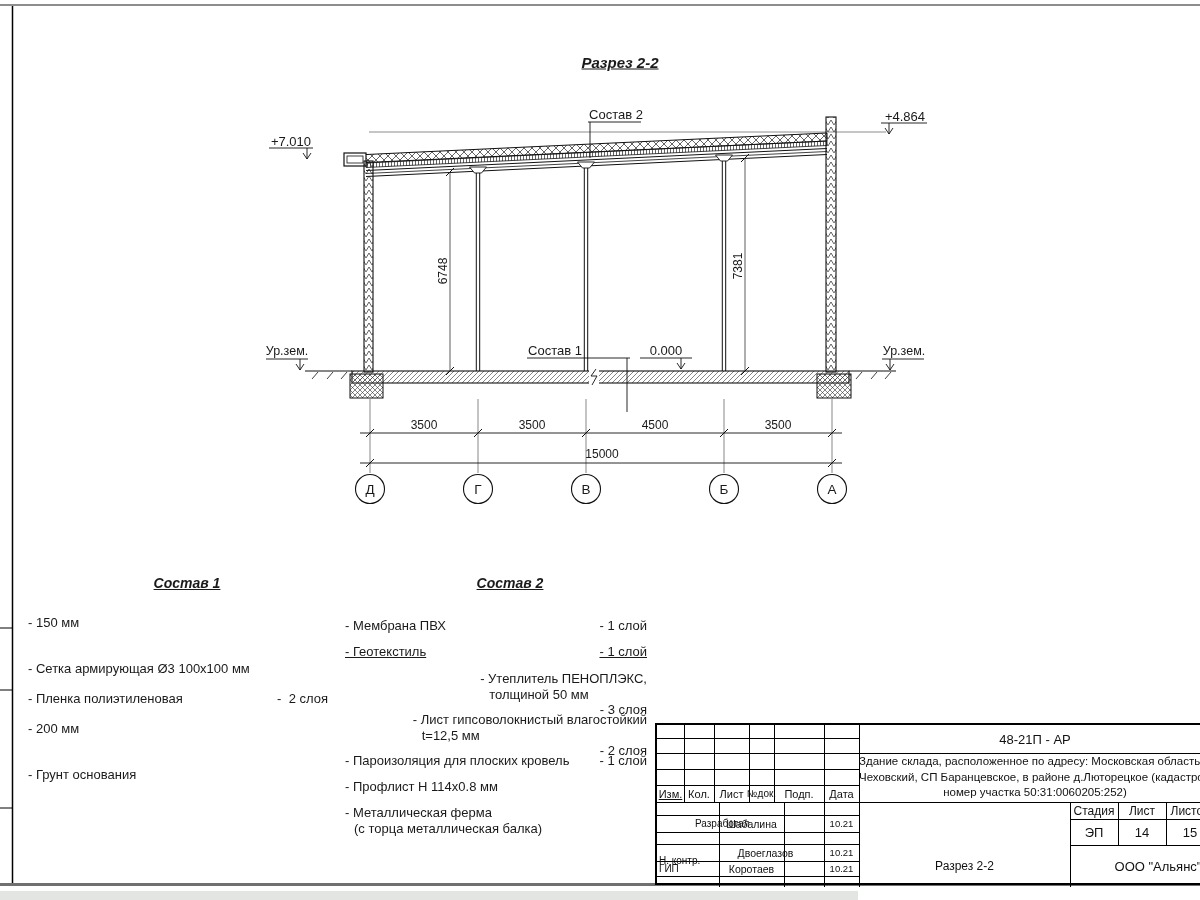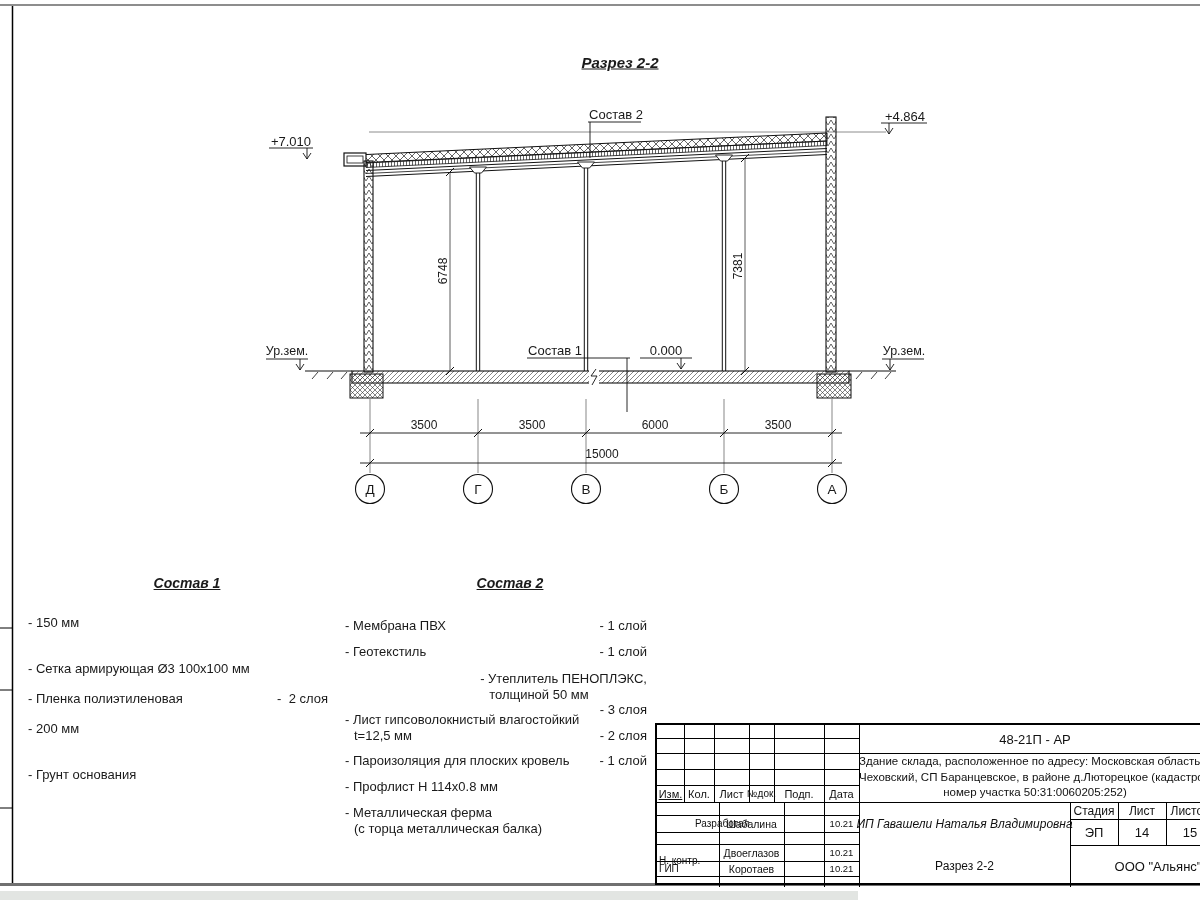--- a/index.html
+++ b/index.html
@@ -148,21 +148,21 @@
 <span class="t ctr" style="left:555px;top:350px;font-size:13px;">Состав 1</span>
 <span class="t ctr" style="left:666px;top:350px;font-size:13px;text-align:right;">0.000</span>
 <span class="t ctr" style="left:287px;top:351px;font-size:12.5px;">Ур.зем.</span>
 <span class="t ctr" style="left:904px;top:351px;font-size:12.5px;">Ур.зем.</span>
 
 <span class="t vdim" style="left:443px;top:271px;font-size:12px;">6748</span>
 <span class="t vdim" style="left:738px;top:266px;font-size:12px;">7381</span>
 
 <span class="t ctr" style="left:424px;top:425px;font-size:12px;">3500</span>
 <span class="t ctr" style="left:532px;top:425px;font-size:12px;">3500</span>
-<span class="t ctr" style="left:655px;top:425px;font-size:12px;">6000</span>
+<span class="t ctr" style="left:655px;top:425px;font-size:12px;">4500</span>
 <span class="t ctr" style="left:778px;top:425px;font-size:12px;">3500</span>
 <span class="t ctr" style="left:602px;top:454px;font-size:12px;">15000</span>
 
 <span class="t ctr" style="left:370px;top:489px;font-size:13.5px;">Д</span>
 <span class="t ctr" style="left:478px;top:489px;font-size:13.5px;">Г</span>
 <span class="t ctr" style="left:586px;top:489px;font-size:13.5px;">В</span>
 <span class="t ctr" style="left:724px;top:489px;font-size:13.5px;">Б</span>
 <span class="t ctr" style="left:832px;top:489px;font-size:13.5px;">А</span>
 
 <span class="t ctr ital und" style="left:187px;top:583px;font-size:14px;font-weight:600;">Состав 1</span>
@@ -183,30 +183,30 @@
 <div class="list-item" style="left:28px;top:767px;width:300px;">
   <span class="nm">- Грунт основания</span>
   <span class="qty"></span>
 </div>
 
 <span class="t ctr ital und" style="left:510px;top:583px;font-size:14px;font-weight:600;">Состав 2</span>
 <div class="list-item" style="left:345px;top:618px;width:302px;">
   <span class="nm">- Мембрана ПВХ</span>
   <span class="qty">- 1 слой</span>
 </div>
-<div class="list-item" style="left:345px;top:644px;width:302px;">
+<div class="list-item" style="left:345px;top:644px;width:302px;text-decoration:underline;">
   <span class="nm">- Геотекстиль</span>
   <span class="qty">- 1 слой</span>
 </div>
 <div class="list-item" style="left:345px;top:671px;width:302px;flex-direction:column;">
   <span class="nm">- Утеплитель ПЕНОПЛЭКС,
 толщиной 50 мм</span>
   <span class="qty">- 3 слоя</span>
 </div>
-<div class="list-item" style="left:345px;top:712px;width:302px;">
+<div class="list-item" style="left:345px;top:712px;width:302px;flex-direction:column;">
   <span class="nm">- Лист гипсоволокнистый влагостойкий
 t=12,5 мм</span>
   <span class="qty">- 2 слоя</span>
 </div>
 <div class="list-item" style="left:345px;top:753px;width:302px;">
   <span class="nm">- Пароизоляция для плоских кровель</span>
   <span class="qty">- 1 слой</span>
 </div>
 <div class="list-item" style="left:345px;top:779px;width:302px;">
   <span class="nm">- Профлист Н 114х0.8 мм</span>
@@ -252,35 +252,34 @@
   <div class="cell" style="left:27px;top:60px;width:30px;height:17px;font-size:11px;">Кол.</div>
   <div class="cell" style="left:57px;top:60px;width:35px;height:17px;font-size:11px;">Лист</div>
   <div class="cell" style="left:92px;top:60px;width:25px;height:17px;font-size:10px;">№док.</div>
   <div class="cell" style="left:117px;top:60px;width:50px;height:17px;font-size:11px;">Подп.</div>
   <div class="cell" style="left:167px;top:60px;width:35px;height:17px;font-size:11px;">Дата</div>
 
   <div class="cell left" style="left:2px;top:90px;width:60px;height:17px;font-size:10px;margin-left:36px;">Разработал</div>
   <div class="cell" style="left:62px;top:90px;width:65px;height:17px;font-size:10.5px;">Шабалина</div>
   <div class="cell" style="left:167px;top:90px;width:35px;height:17px;font-size:9.5px;">10.21</div>
   <div class="cell left" style="left:2px;top:119px;width:60px;height:17px;font-size:10px;margin-top:8px;">Н. контр.</div>
-  <div class="cell" style="left:62px;top:119px;width:65px;height:17px;font-size:10.5px;">Двоеглазов</div>
+  <div class="cell" style="left:76px;top:119px;width:65px;height:17px;font-size:10.5px;">Двоеглазов</div>
   <div class="cell" style="left:167px;top:119px;width:35px;height:17px;font-size:9.5px;">10.21</div>
   <div class="cell left" style="left:2px;top:136px;width:60px;height:15px;font-size:10px;">ГИП</div>
   <div class="cell" style="left:62px;top:136px;width:65px;height:15px;font-size:10.5px;">Коротаев</div>
   <div class="cell" style="left:167px;top:136px;width:35px;height:15px;font-size:9.5px;">10.21</div>
 
   <div class="cell" style="left:202px;top:0;width:352px;height:28px;font-size:13px;">48-21П - АР</div>
 
   <div style="position:absolute;left:202px;top:29px;width:352px;height:48px;text-align:center;font-size:11.5px;line-height:15.5px;">
     <div style="white-space:nowrap;">Здание склада, расположенное по адресу: Московская область, р</div>
     <div style="white-space:nowrap;">Чеховский, СП Баранцевское, в районе д.Люторецкое  (кадастровы</div>
     <div style="white-space:nowrap;">номер участка 50:31:0060205:252)</div>
   </div>
 
-  <div class="cell ital" style="left:202px;top:77px;width:211px;height:43px;font-size:12px;">ИП Гавашели Наталья Владимировна</div>
   <div class="cell" style="left:202px;top:120px;width:211px;height:42px;font-size:12px;">Разрез 2-2</div>
 
   <div class="cell" style="left:413px;top:77px;width:48px;height:17px;font-size:12px;">Стадия</div>
   <div class="cell" style="left:461px;top:77px;width:48px;height:17px;font-size:12px;">Лист</div>
   <div class="cell" style="left:509px;top:77px;width:48px;height:17px;font-size:12px;">Листов</div>
   <div class="cell" style="left:413px;top:94px;width:48px;height:26px;font-size:13px;">ЭП</div>
   <div class="cell" style="left:461px;top:94px;width:48px;height:26px;font-size:13px;">14</div>
   <div class="cell" style="left:509px;top:94px;width:48px;height:26px;font-size:13px;">15</div>
 
   <div class="cell" style="left:413px;top:120px;width:176px;height:42px;font-size:13px;">ООО "Альянс"</div>

